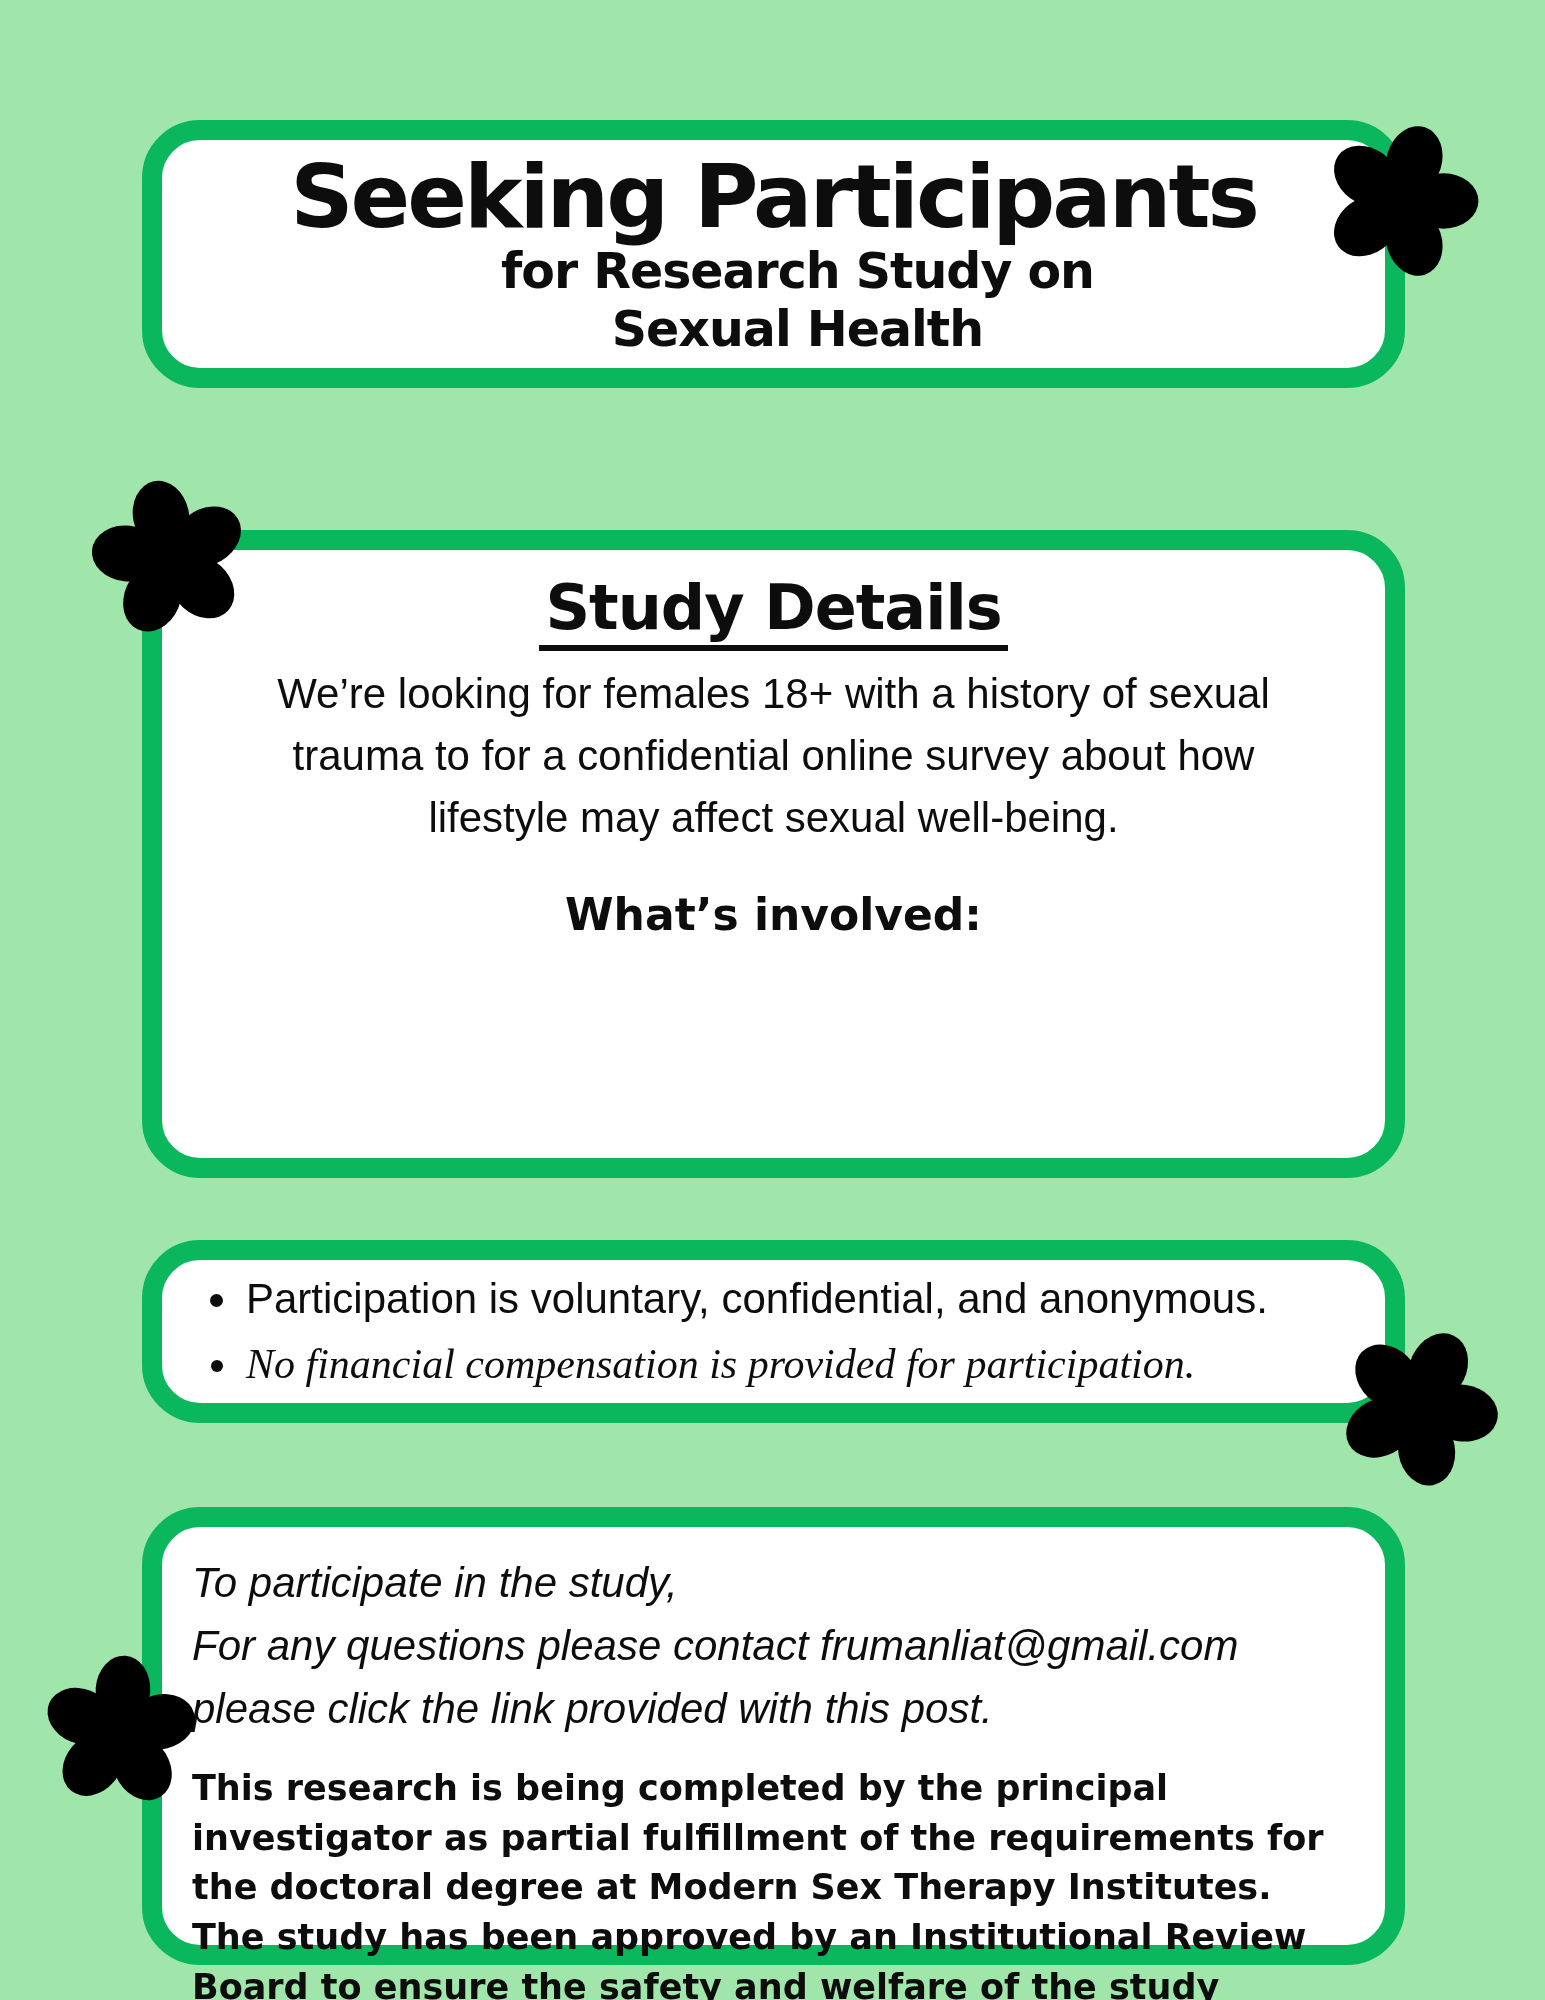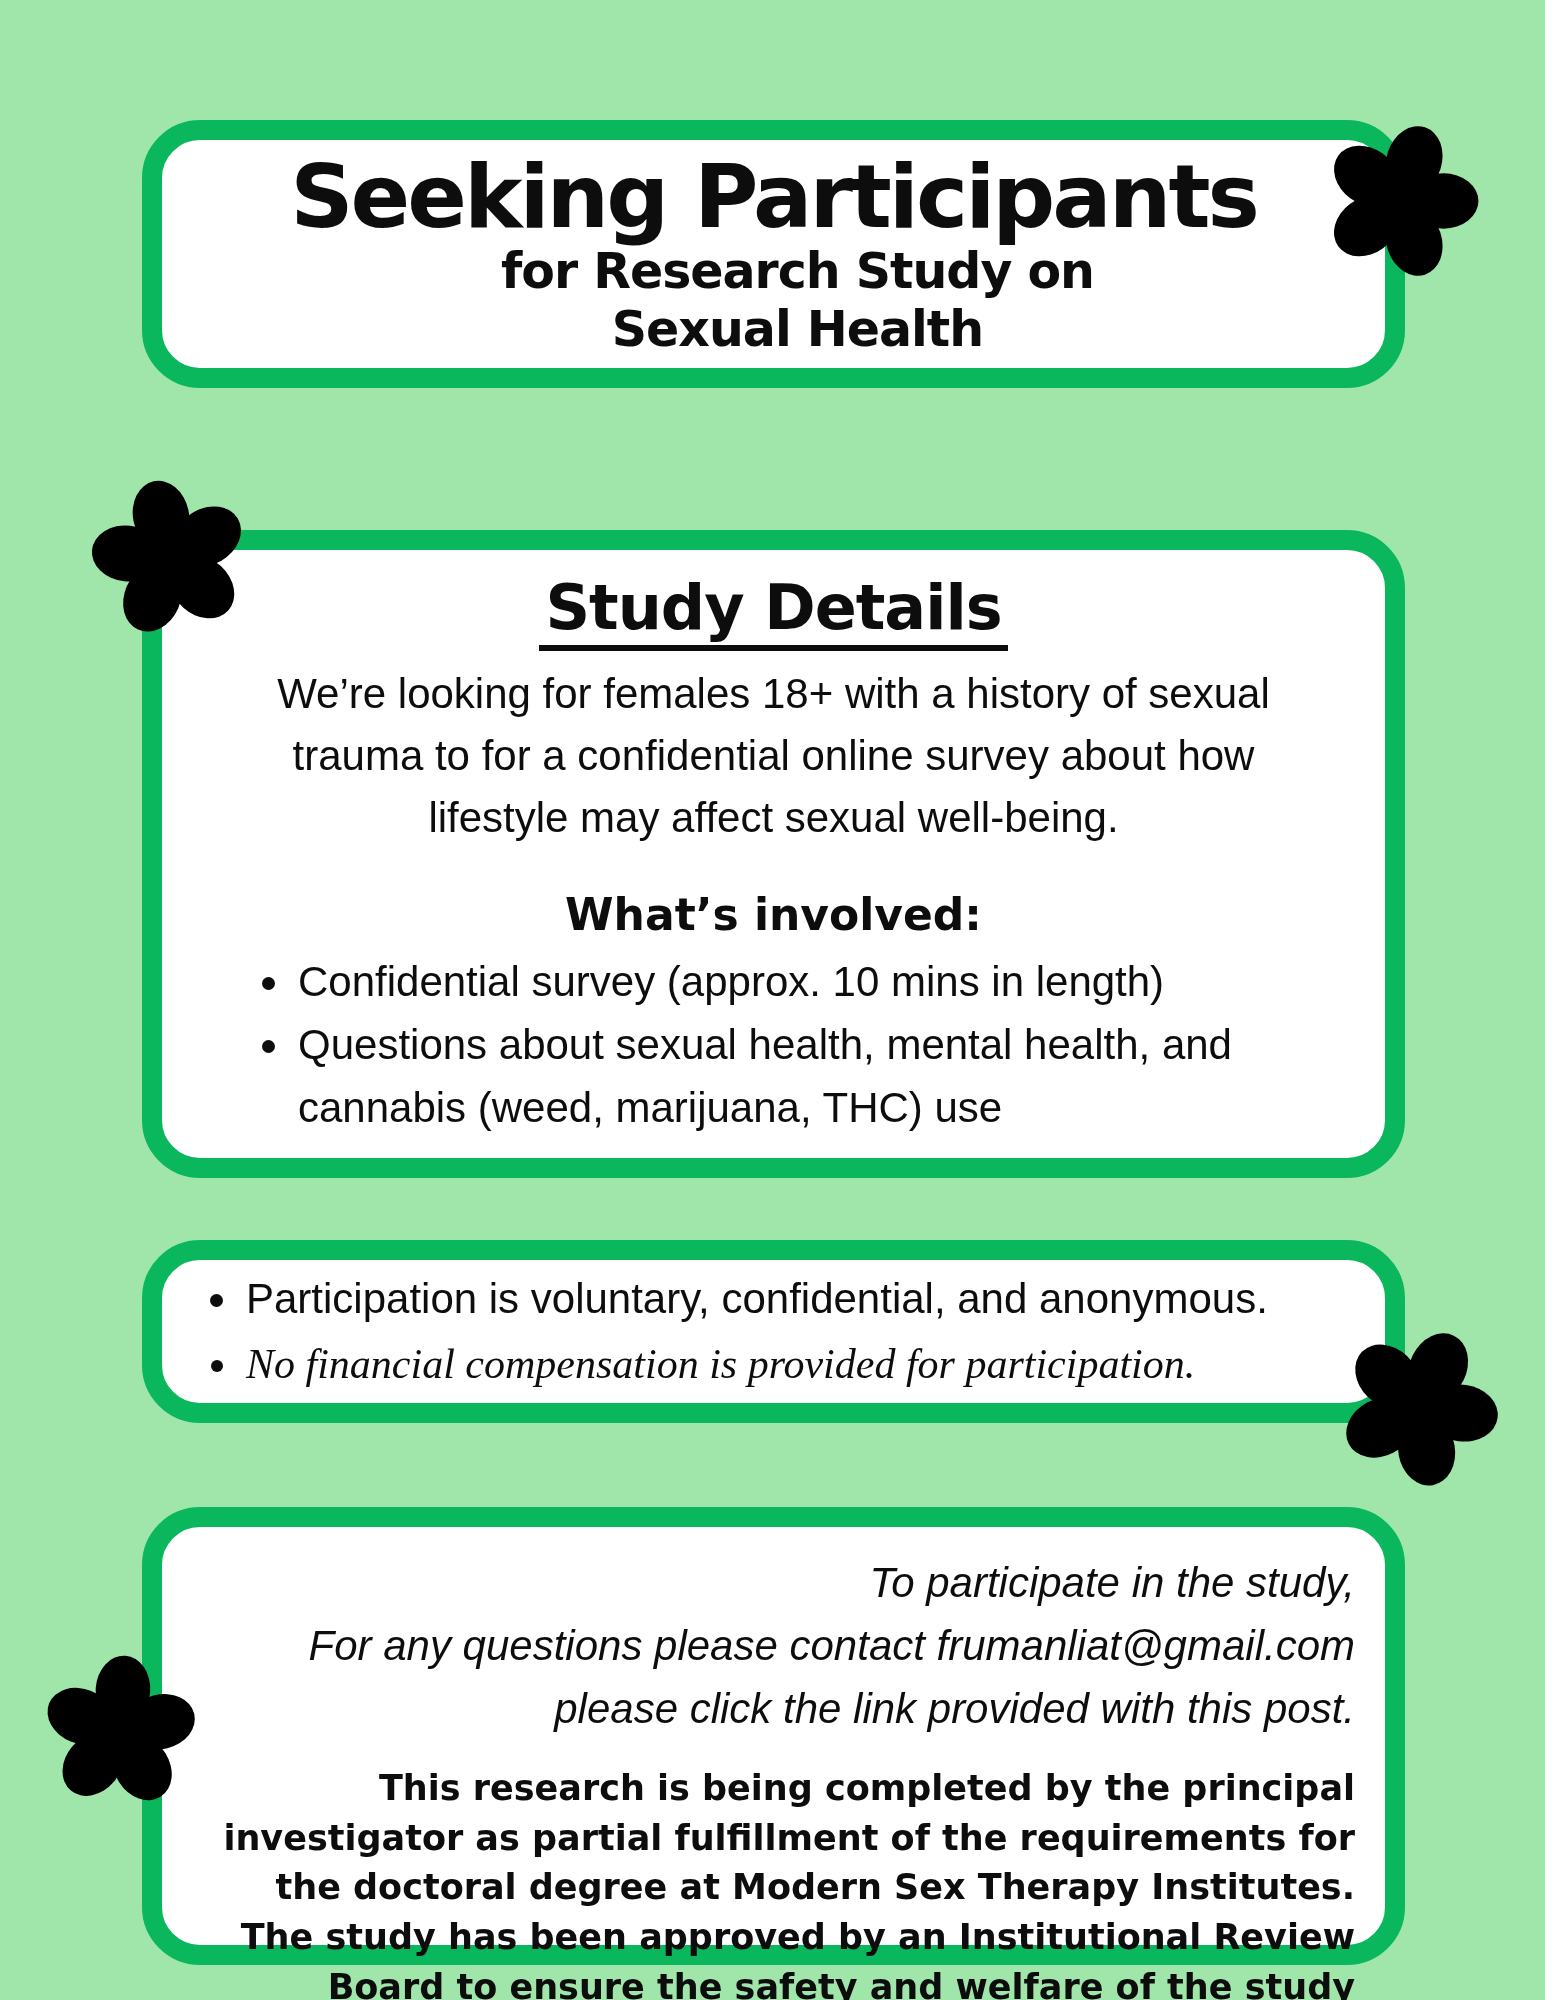--- a/index.html
+++ b/index.html
@@ -52,21 +52,21 @@
     text-align:left;margin:10px 0 0 0;padding:0 0 0 92px;
     font-size:42px;line-height:1.5;
   }
   ul.bullets li{margin:0;padding-left:4px;}
   .study-card ul.bullets li.wrap-tight{max-width:1030px;}
   
   .info-card{top:1240px;height:183px;display:flex;flex-direction:column;justify-content:center;}
   .info-card ul.bullets{margin:0;padding-left:80px;font-size:42px;line-height:1.55;}
   .italic{font-style:italic;font-family:Liberation Serif, serif;}
   
-  .contact-card{top:1507px;height:458px;padding:24px 30px 0 30px;text-align:right;}
+  .contact-card{top:1507px;height:458px;padding:24px 30px 0 30px;text-align:left;}
   .contact-lines{font-style:italic;font-size:42px;line-height:1.5;}
   .disclaimer{
     font-family:"DejaVu Sans", sans-serif;font-weight:bold;
     font-size:35px;line-height:1.42;
     max-width:1180px;margin:24px auto 0 auto;
   }
   
   .flower{position:absolute;z-index:2;}
   .flower-1{left:1322px;top:122px;width:158px;height:158px;transform:rotate(18deg);}
   .flower-2{left:90px;top:478px;width:160px;height:160px;transform:rotate(-12deg);}
@@ -98,24 +98,20 @@
 </div>
 
 <div class="card study-card">
   <span class="study-heading">Study Details</span>
   <div class="study-intro">
     <div>We’re looking for females 18+ with a history of sexual</div>
     <div>trauma to for a confidential online survey about how</div>
     <div>lifestyle may affect sexual well-being.</div>
   </div>
   <div class="involved-heading">What’s involved:</div>
-  <ul class="bullets">
-    <li>Confidential survey (approx. 10 mins in length)</li>
-    <li class="wrap-tight">Questions about sexual health, mental health, and cannabis (weed, marijuana, THC) use</li>
-  </ul>
 </div>
 
 <div class="card info-card">
   <ul class="bullets">
     <li>Participation is voluntary, confidential, and anonymous.</li>
     <li class="italic">No financial compensation is provided for participation.</li>
   </ul>
 </div>
 
 <div class="card contact-card">

